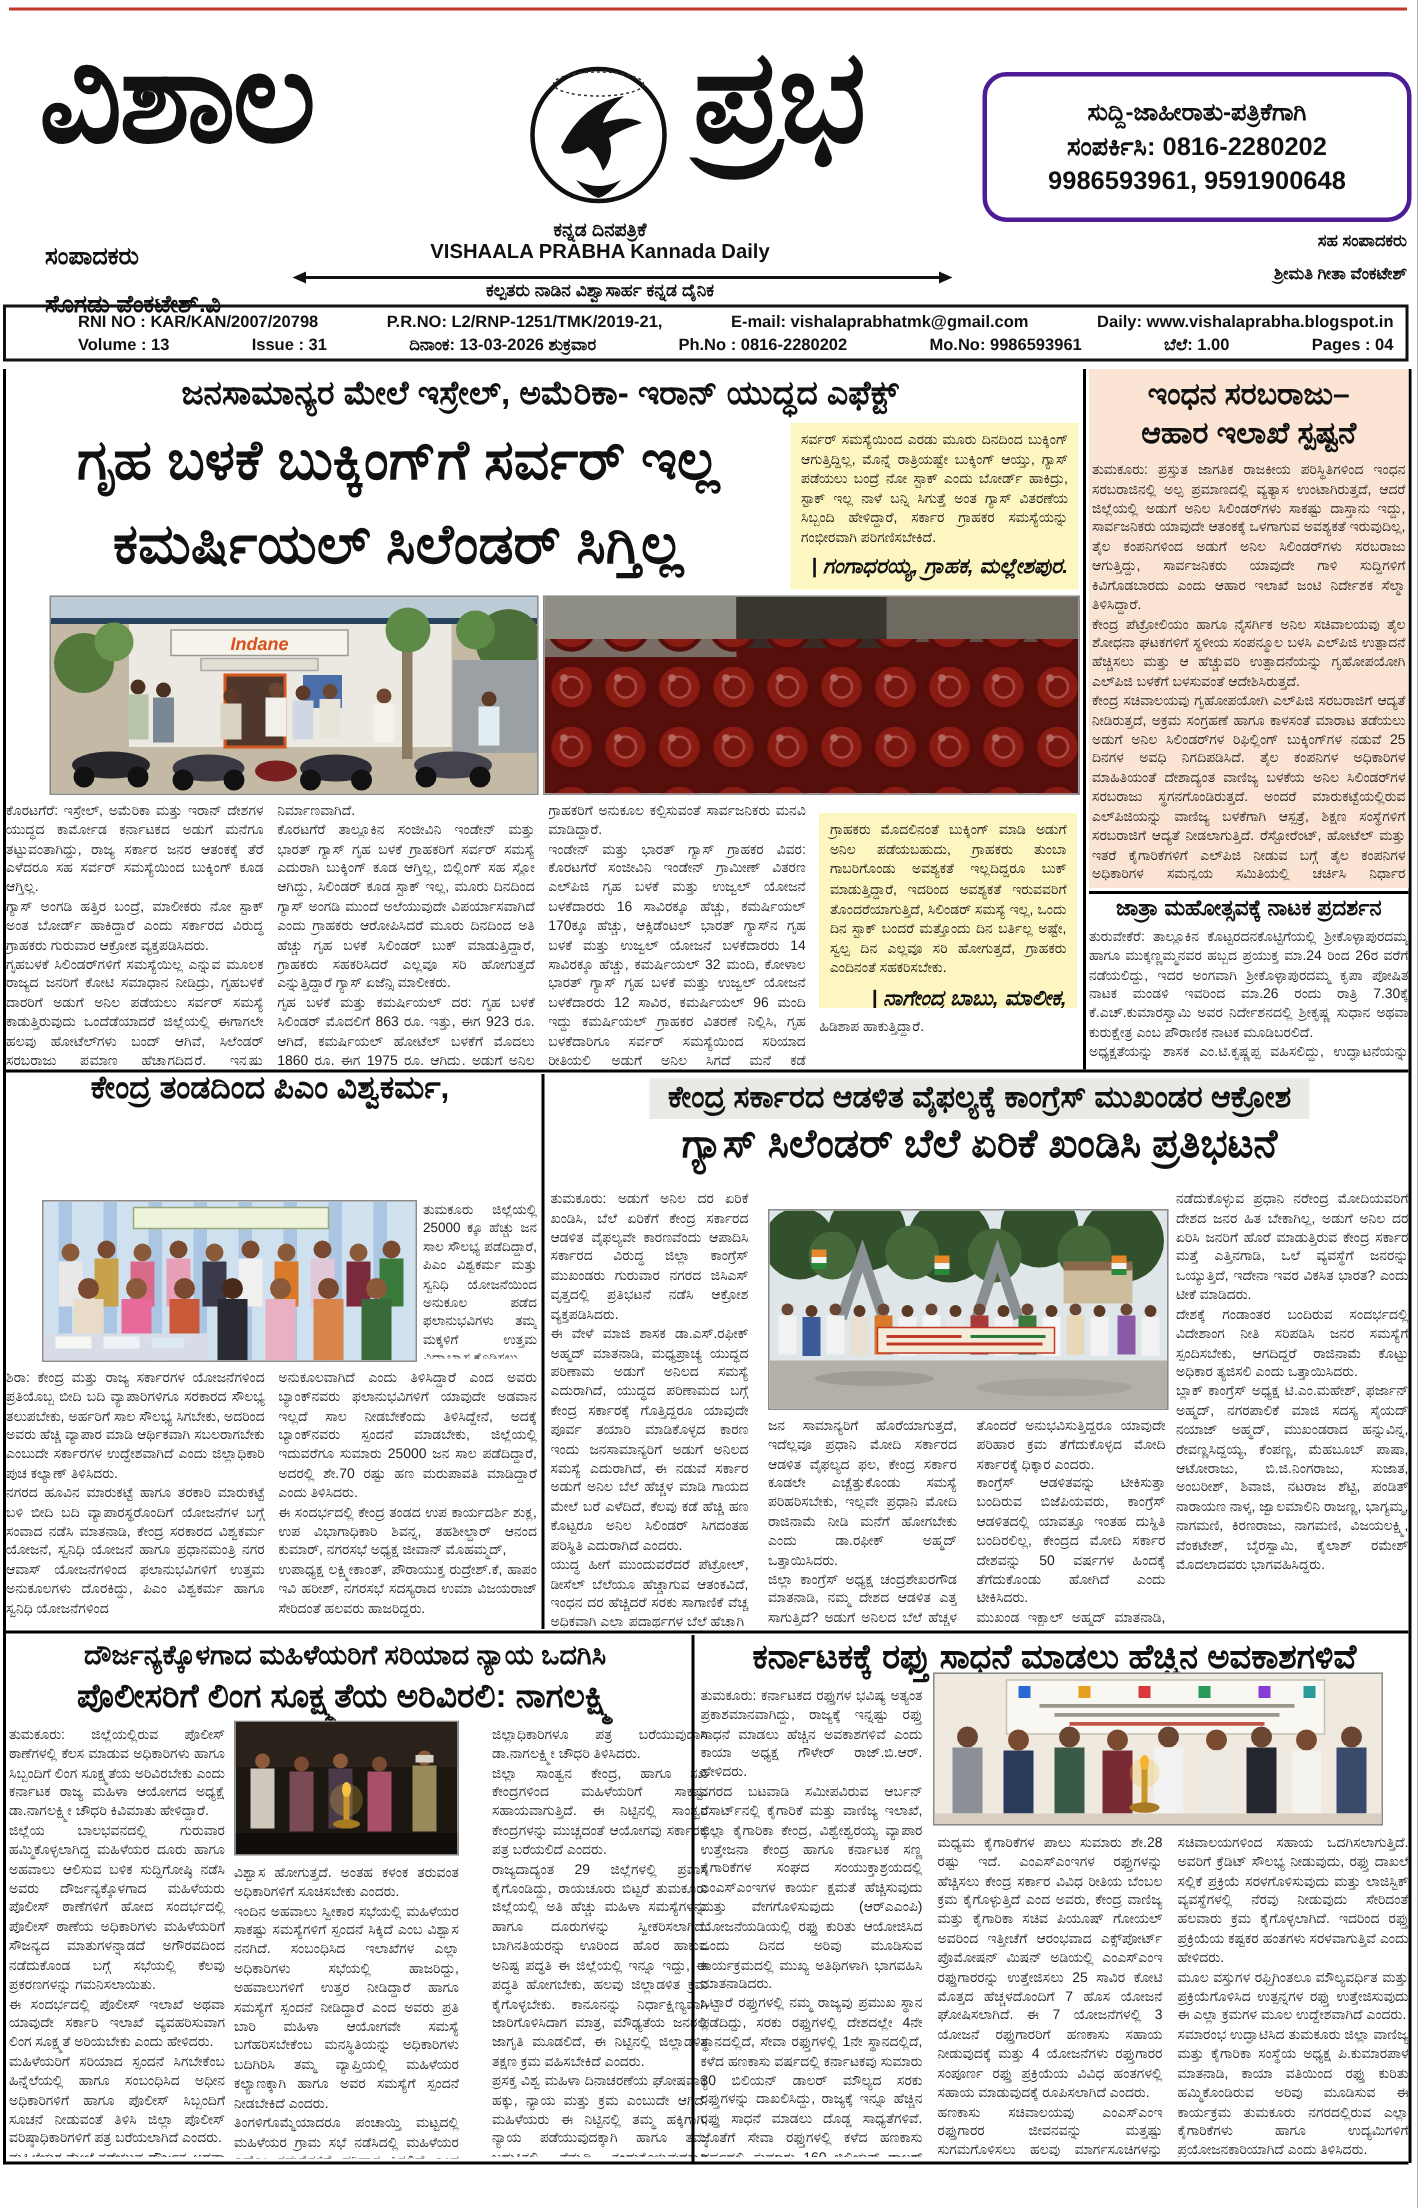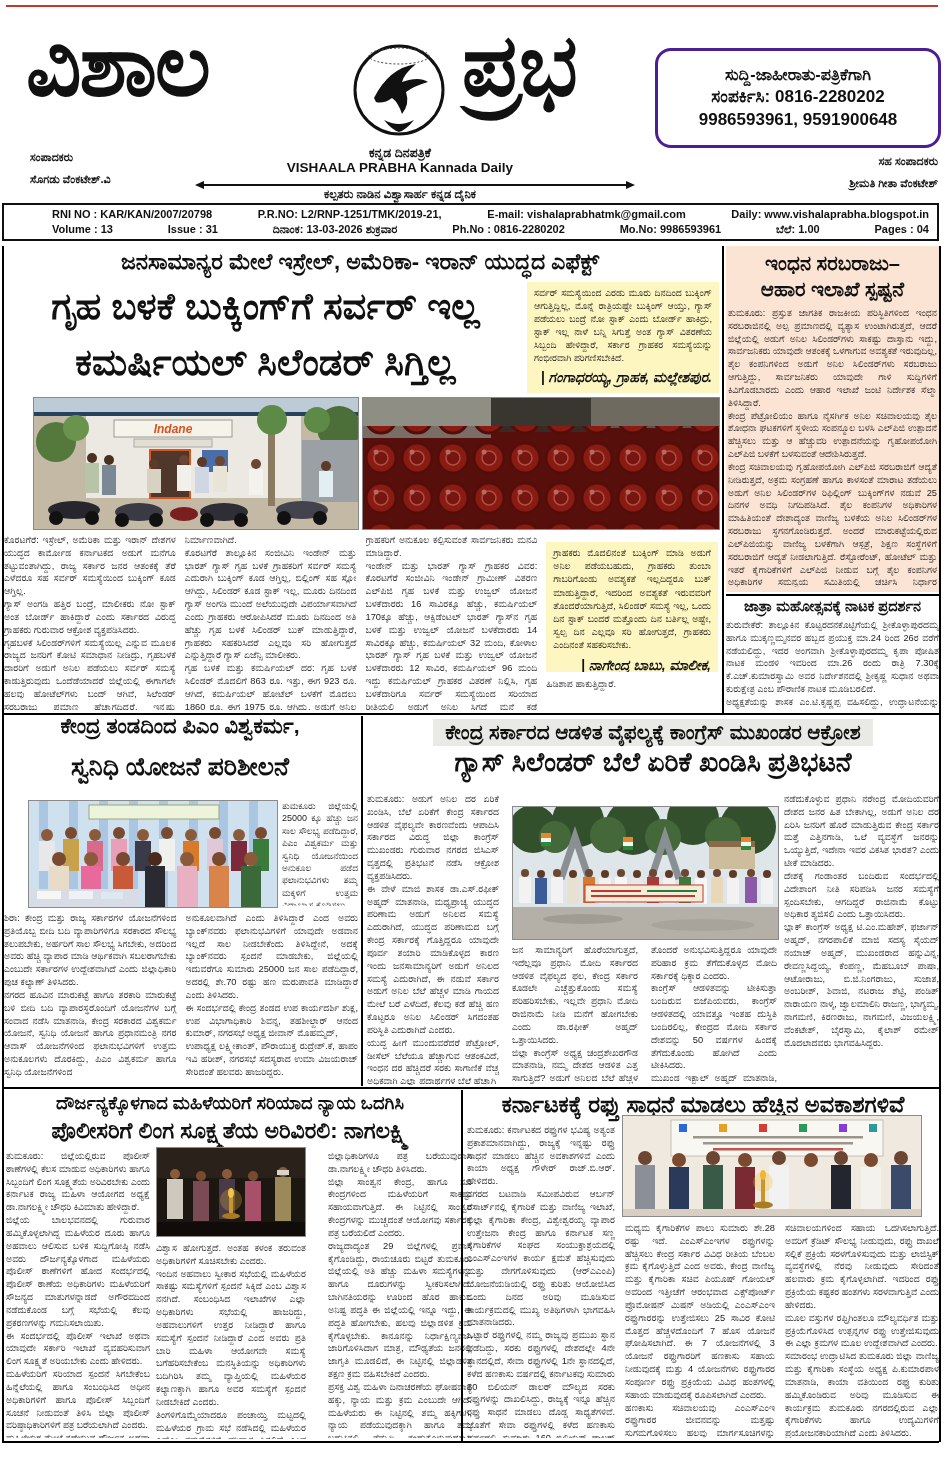--- a/index.html
+++ b/index.html
@@ -59,21 +59,21 @@
   <div class="abs ctr b" style="left:325px;top:146px;width:150px;font-size:12.5px;">ಕನ್ನಡ ದಿನಪತ್ರಿಕೆ</div>
   <div class="abs ctr b" style="left:250px;top:160px;width:300px;font-size:13.5px;">VISHAALA PRABHA Kannada Daily</div>
 
   <div class="abs" style="left:195px;top:181px;width:440px;height:8px;">
     <div style="position:absolute;top:3px;left:6px;right:6px;height:1.5px;background:#111;"></div>
     <div style="position:absolute;top:0;left:0;width:0;height:0;border-right:9px solid #111;border-top:4px solid transparent;border-bottom:4px solid transparent;"></div>
     <div style="position:absolute;top:0;right:0;width:0;height:0;border-left:9px solid #111;border-top:4px solid transparent;border-bottom:4px solid transparent;"></div>
   </div>
   <div class="abs ctr b" style="left:250px;top:188px;width:300px;font-size:11.5px;">ಕಲ್ಪತರು ನಾಡಿನ ವಿಶ್ವಾಸಾರ್ಹ ಕನ್ನಡ ದೈನಿಕ</div>
 
-  <div class="abs" style="left:30px;top:146px;font-size:11px;font-weight:bold;line-height:2.0;">
+  <div class="abs" style="left:30px;top:156px;font-size:16px;font-weight:bold;line-height:2.0;">
     <div>ಸಂಪಾದಕರು</div>
     <div>ಸೊಗಡು ವೆಂಕಟೇಶ್.ವಿ</div>
   </div>
   <div class="abs" style="left:770px;top:150px;width:168px;text-align:right;font-size:11px;font-weight:bold;line-height:2.0;">
     <div>ಸಹ ಸಂಪಾದಕರು</div>
     <div>ಶ್ರೀಮತಿ ಗೀತಾ ವೆಂಕಟೇಶ್</div>
   </div>
 
   <div class="abs infobar" style="left:2px;top:203px;width:937px;height:38px;">
     <div class="row">
@@ -229,21 +229,20 @@
   <div class="abs rule-h" style="left:726px;top:594px;width:213px;height:1.5px;"></div>
   <div class="abs" style="left:726px;top:598px;width:213px;height:112px;overflow:hidden;">
     <div class="ctr b" style="font-size:14.5px;margin-bottom:4px;">ಜಾತ್ರಾ ಮಹೋತ್ಸವಕ್ಕೆ ನಾಟಕ ಪ್ರದರ್ಶನ</div>
     <div class="body" style="height:90px;">ತುರುವೇಕೆರೆ: ತಾಲ್ಲೂಕಿನ ಕೊಟ್ಟರದನಕೊಟ್ಟಿಗೆಯಲ್ಲಿ ಶ್ರೀಕೊಳ್ಳಾಪುರದಮ್ಮ ಹಾಗೂ ಮುಕ್ಕಣ್ಣಮ್ಮನವರ ಹಬ್ಬದ ಪ್ರಯುಕ್ತ ಮಾ.24 ರಿಂದ 26ರ ವರೆಗೆ ನಡೆಯಲಿದ್ದು, ಇದರ ಅಂಗವಾಗಿ ಶ್ರೀಕೊಳ್ಳಾಪುರದಮ್ಮ ಕೃಪಾ ಪೋಷಿತ ನಾಟಕ ಮಂಡಳಿ ಇವರಿಂದ ಮಾ.26 ರಂದು ರಾತ್ರಿ 7.30ಕ್ಕೆ ಕೆ.ಎಚ್.ಕುಮಾರಸ್ವಾಮಿ ಅವರ ನಿರ್ದೇಶನದಲ್ಲಿ ಶ್ರೀಕೃಷ್ಣ ಸುಧಾನ ಅಥವಾ ಕುರುಕ್ಷೇತ್ರ ಎಂಬ ಪೌರಾಣಿಕ ನಾಟಕ ಮೂಡಿಬರಲಿದೆ.
 ಅಧ್ಯಕ್ಷತೆಯನ್ನು ಶಾಸಕ ಎಂ.ಟಿ.ಕೃಷ್ಣಪ್ಪ ವಹಿಸಲಿದ್ದು, ಉದ್ಘಾಟನೆಯನ್ನು ಮಾಜಿ ಶಾಸಕ ಮಸಾಲ ಜಯರಾಂ ನೆರವೇರಿಸುವರು.</div>
   </div>
 
   <div class="abs rule-h" style="left:2px;top:713px;width:937px;"></div>
 
   <div class="abs ctr b" style="left:2px;top:714px;width:356px;font-size:21px;">ಕೇಂದ್ರ ತಂಡದಿಂದ ಪಿಎಂ ವಿಶ್ವಕರ್ಮ,</div>
-  <div class="abs ctr b" style="left:2px;top:752px;width:356px;font-size:25px;">ಸ್ವನಿಧಿ ಯೋಜನೆ ಪರಿಶೀಲನೆ</div>
 
   <div class="abs photo" style="left:28px;top:800px;width:248px;height:106px;">
     <svg width="248" height="106" viewBox="0 0 248 106">
       <rect width="248" height="106" fill="#cfe0ef"></rect>
       <g fill="#aac6e2">
           <rect x="10" width="9" height="106"></rect>
           <rect x="40" width="9" height="106"></rect>
           <rect x="70" width="9" height="106"></rect>
           <rect x="100" width="9" height="106"></rect>
           <rect x="130" width="9" height="106"></rect>

